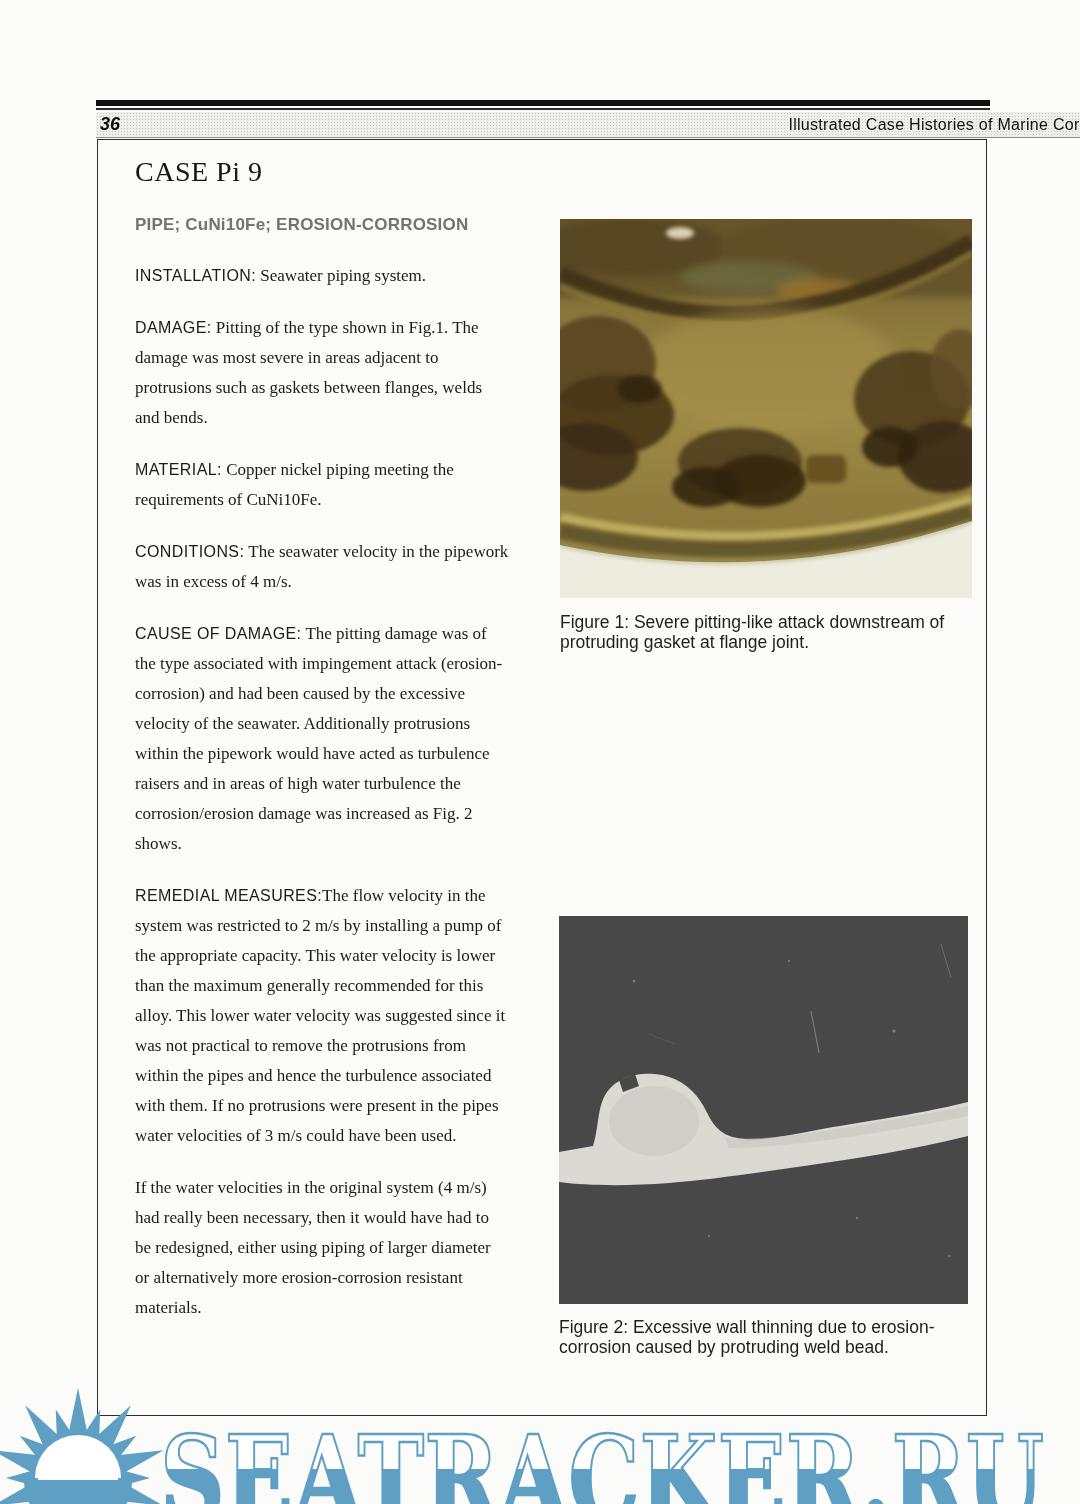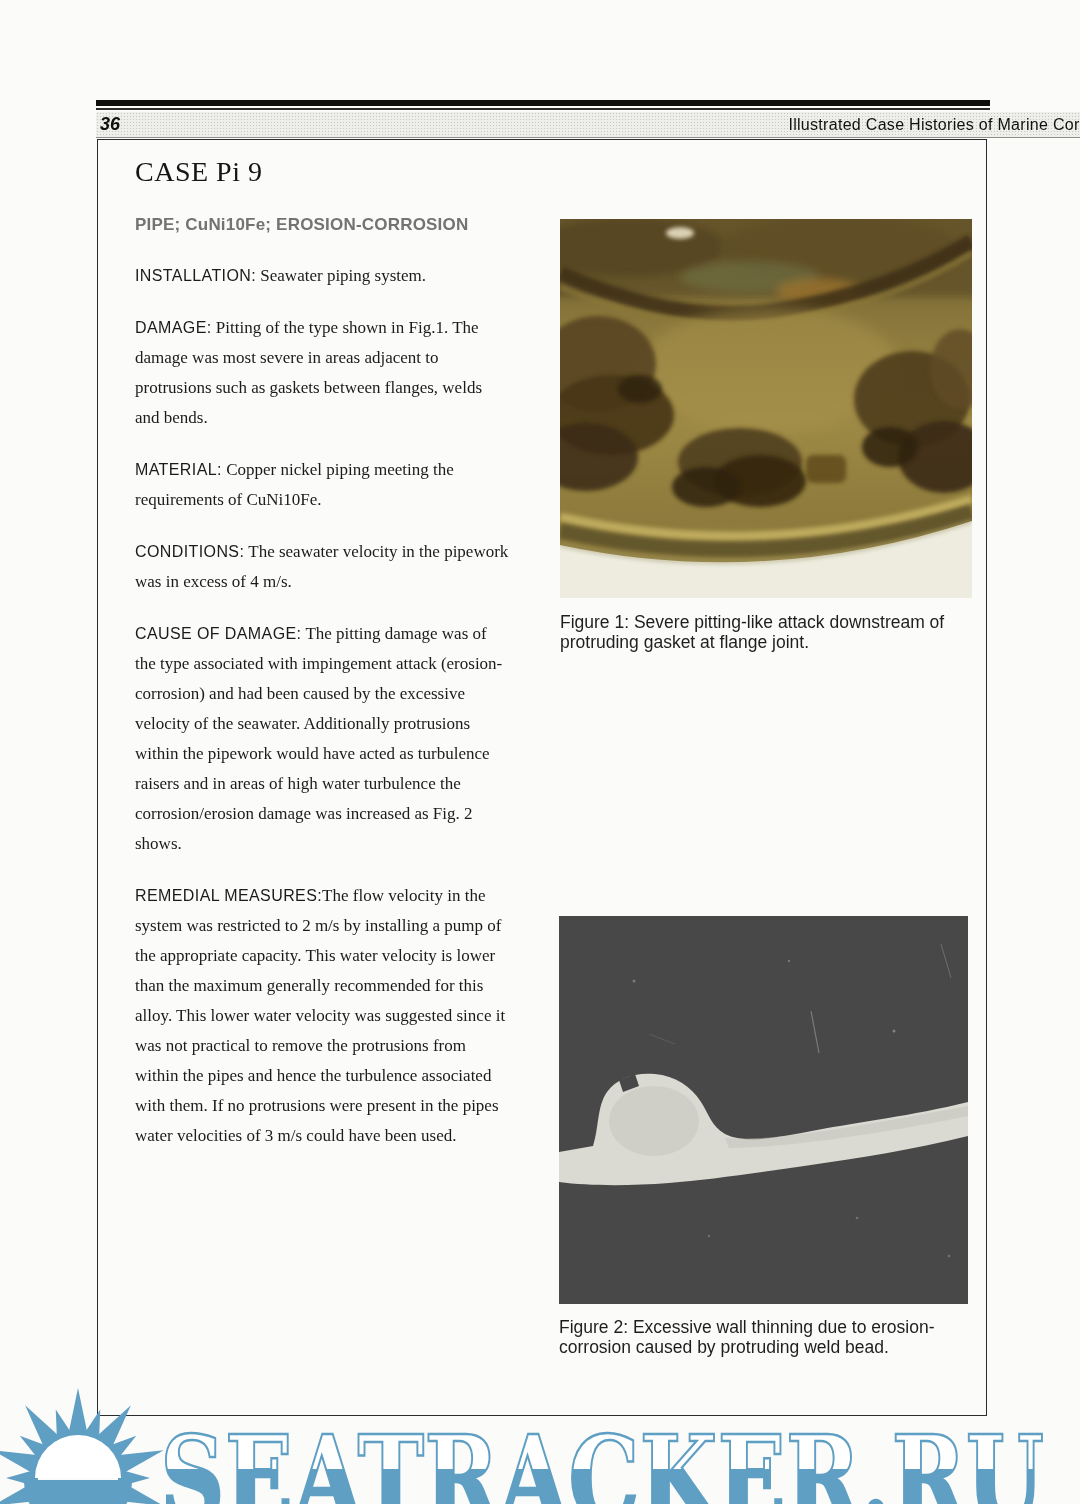--- a/index.html
+++ b/index.html
@@ -91,20 +91,21 @@
     <p><span class="lbl">DAMAGE:</span> <span>Pitting of the type shown in Fig.1. The damage was most severe in areas adjacent to protrusions such as gaskets between flanges, welds and bends.</span></p>
 
     <p><span class="lbl">MATERIAL:</span> <span>Copper nickel piping meeting the requirements of CuNi10Fe.</span></p>
 
     <p><span class="lbl">CONDITIONS:</span> <span>The seawater velocity in the pipework was in excess of 4 m/s.</span></p>
 
     <p><span class="lbl">CAUSE OF DAMAGE:</span> <span>The pitting damage was of the type associated with impingement attack (erosion-corrosion) and had been caused by the excessive velocity of the seawater. Additionally protrusions within the pipework would have acted as turbulence raisers and in areas of high water turbulence the corrosion/erosion damage was increased as Fig. 2 shows.</span></p>
 
     <p><span class="lbl">REMEDIAL MEASURES:</span><span>The flow velocity in the system was restricted to 2 m/s by installing a pump of the appropriate capacity. This water velocity is lower than the maximum generally recommended for this alloy. This lower water velocity was suggested since it was not practical to remove the protrusions from within the pipes and hence the turbulence associated with them. If no protrusions were present in the pipes water velocities of 3 m/s could have been used.</span></p>
 
+    <p><span>If the water velocities in the original system (4 m/s) had really been necessary, then it would have had to be redesigned, either using piping of larger diameter or alternatively more erosion-corrosion resistant materials.</span></p>
   </div>
 
   <figure class="fig fig1">
     <svg viewBox="0 0 412 379" preserveAspectRatio="none">
       <defs>
         <linearGradient id="f1bg" x1="0" y1="0" x2="0" y2="1">
           <stop offset="0" stop-color="#6f5e30"></stop>
           <stop offset="0.28" stop-color="#8b783c"></stop>
           <stop offset="0.55" stop-color="#9c8945"></stop>
           <stop offset="0.8" stop-color="#8d7a3c"></stop>

